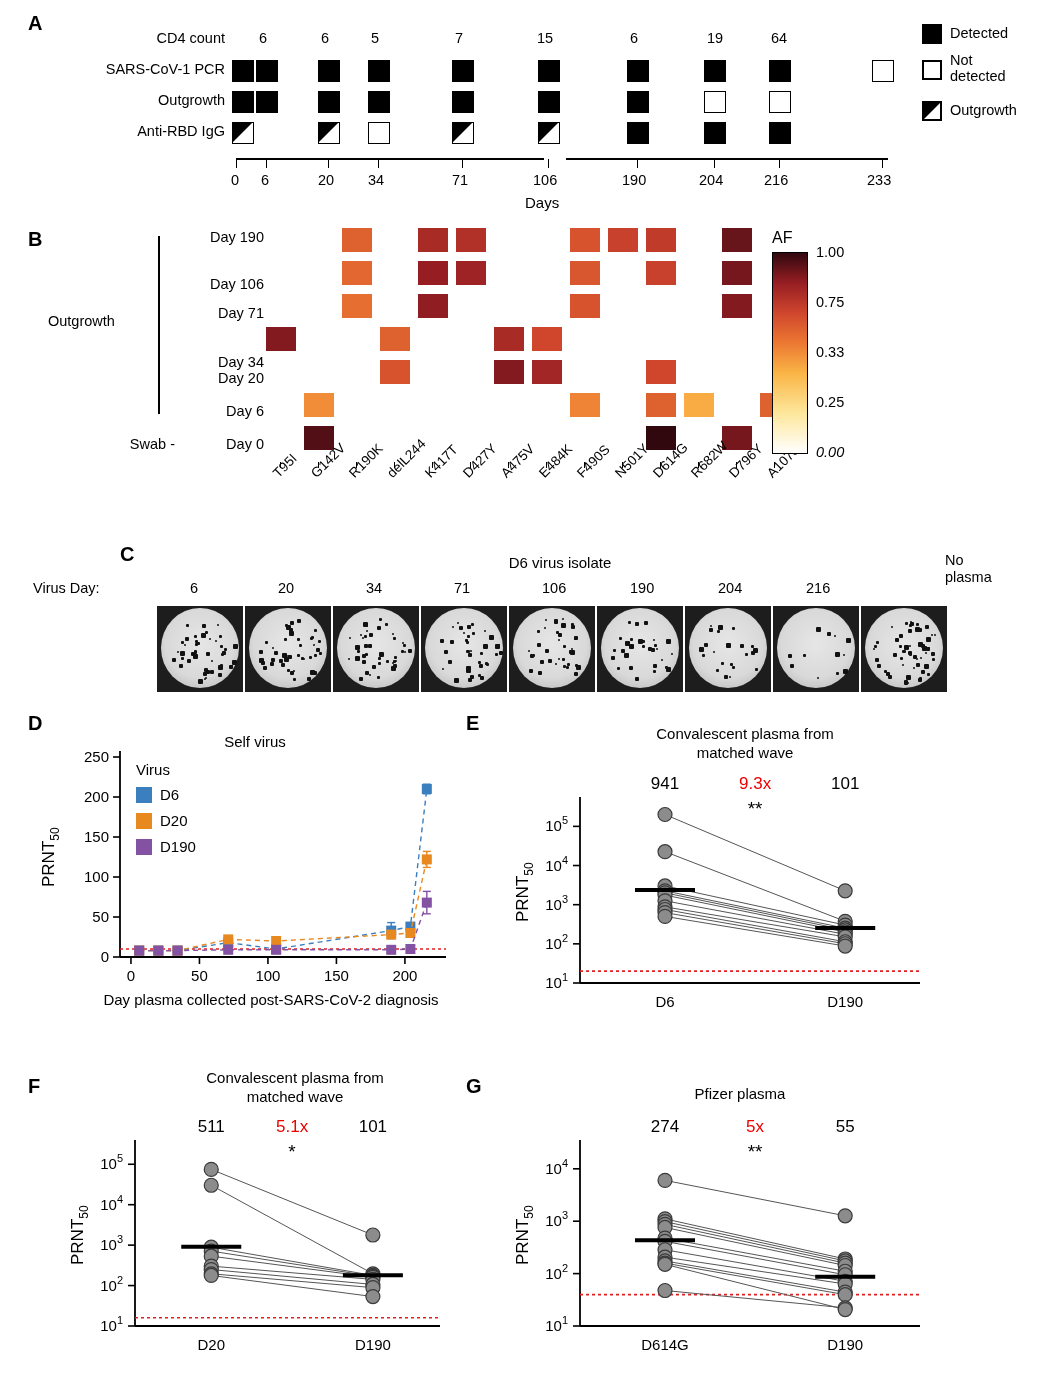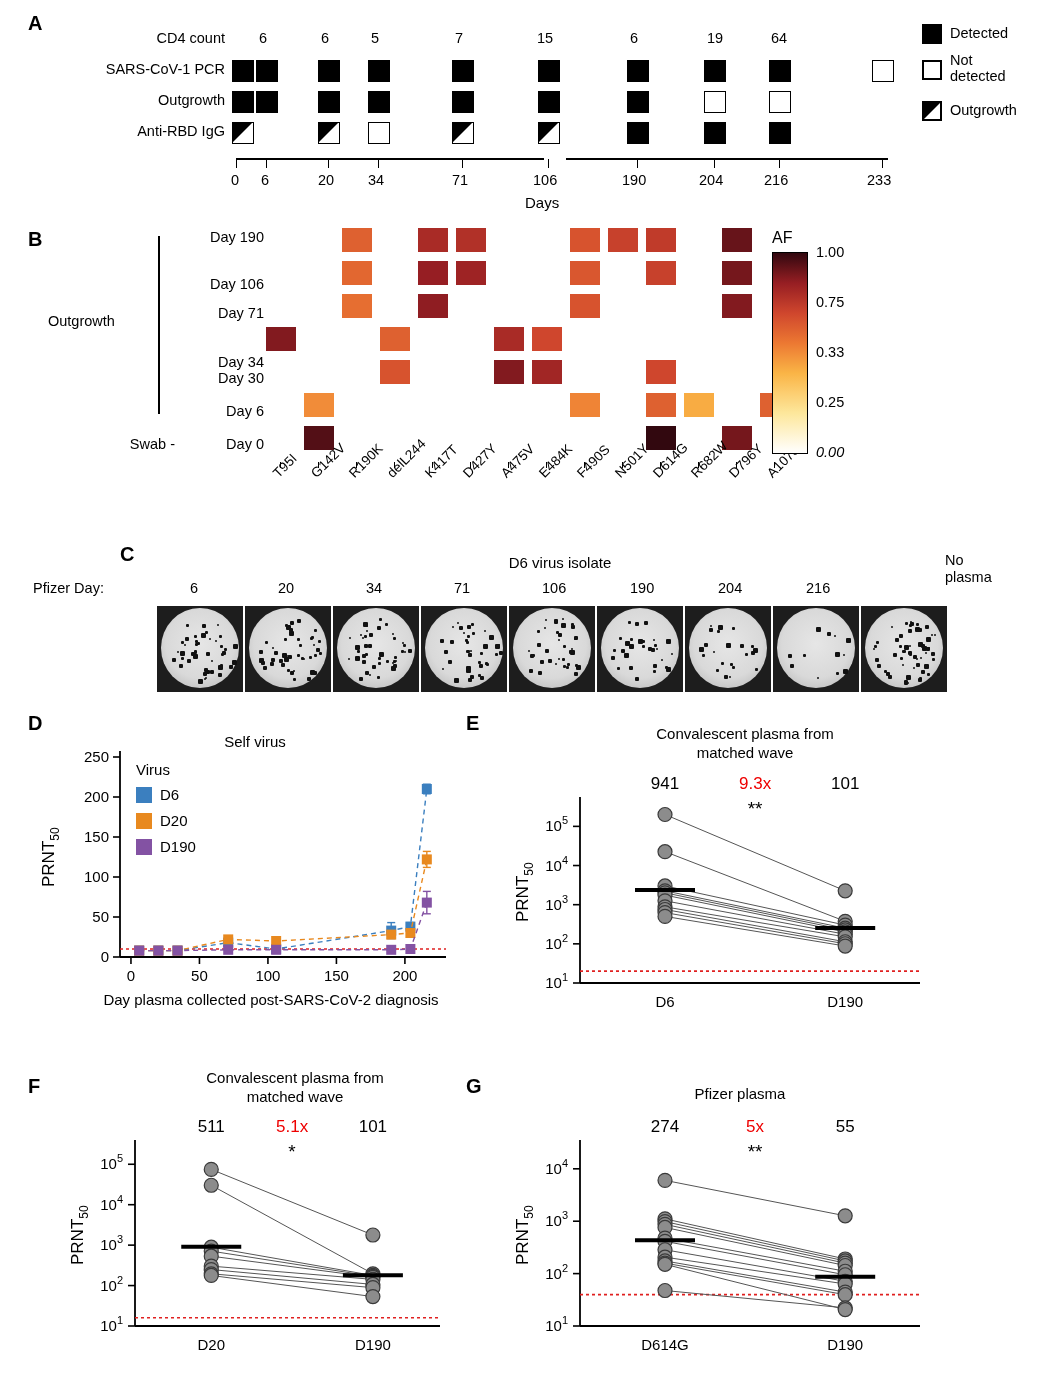--- a/index.html
+++ b/index.html
@@ -108,21 +108,21 @@
 <div class="lbl" style="left:525px;top:194px;font-size:15px;">Days</div>
 
 <div class="panel-letter" style="left:28px;top:228px;">B</div>
 <div class="lbl" style="left:48px;top:313px;">Outgrowth</div>
 <div class="axisline" style="left:158px;top:236px;width:2px;height:178px;"></div>
 
 <div class="lbl-r" style="left:168px;top:229px;width:96px;">Day 190</div>
 <div class="lbl-r" style="left:168px;top:276px;width:96px;">Day 106</div>
 <div class="lbl-r" style="left:168px;top:305px;width:96px;">Day 71</div>
 <div class="lbl-r" style="left:168px;top:354px;width:96px;">Day 34</div>
-<div class="lbl-r" style="left:168px;top:370px;width:96px;">Day 30</div>
+<div class="lbl-r" style="left:168px;top:370px;width:96px;">Day 20</div>
 <div class="lbl-r" style="left:168px;top:403px;width:96px;">Day 6</div>
 <div class="lbl-r" style="left:95px;top:436px;width:80px;">Swab -</div>
 <div class="lbl-r" style="left:178px;top:436px;width:86px;">Day 0</div>
 
 <div id="heatmap-cells">
     <div class="heat" style="left: 342px; top: 228px; background: rgb(222, 97, 48);"></div>
     <div class="heat" style="left: 418px; top: 228px; background: rgb(169, 43, 38);"></div>
     <div class="heat" style="left: 456px; top: 228px; background: rgb(177, 49, 40);"></div>
     <div class="heat" style="left: 570px; top: 228px; background: rgb(215, 83, 46);"></div>
     <div class="heat" style="left: 608px; top: 228px; background: rgb(199, 65, 44);"></div>
@@ -190,21 +190,21 @@
 <div id="colorbar" style="position: absolute; left: 772px; top: 252px; width: 34px; height: 200px; border: 1px solid rgb(0, 0, 0); background: linear-gradient(rgb(50, 8, 15) 0%, rgb(83, 15, 22) 5%, rgb(117, 23, 28) 10%, rgb(150, 30, 35) 15%, rgb(169, 43, 38) 20%, rgb(188, 57, 42) 25%, rgb(207, 70, 45) 30%, rgb(217, 87, 47) 35%, rgb(226, 103, 48) 40%, rgb(236, 120, 50) 45%, rgb(241, 140, 57) 50%, rgb(245, 160, 63) 55%, rgb(250, 180, 70) 60%, rgb(251, 193, 91) 65%, rgb(252, 206, 113) 70%, rgb(252, 218, 134) 75%, rgb(253, 231, 155) 80%, rgb(254, 237, 180) 85%, rgb(254, 243, 205) 90%, rgb(255, 249, 230) 95%, rgb(255, 255, 255) 100%);"></div>
 <div class="lbl" style="left:816px;top:244px;">1.00</div>
 <div class="lbl" style="left:816px;top:294px;">0.75</div>
 <div class="lbl" style="left:816px;top:344px;">0.33</div>
 <div class="lbl" style="left:816px;top:394px;">0.25</div>
 <div class="lbl" style="left:816px;top:444px;font-style:italic;">0.00</div>
 
 <div class="panel-letter" style="left:120px;top:543px;">C</div>
 <div class="ttl" style="left:440px;top:554px;width:240px;">D6 virus isolate</div>
 <div class="lbl" style="left:945px;top:552px;line-height:17px;">No<br>plasma</div>
-<div class="lbl" style="left:33px;top:580px;">Pfizer Day:</div>
+<div class="lbl" style="left:33px;top:580px;">Virus Day:</div>
 <div id="wells-row">
     <div class="well" style="left: 157px; top: 606px;">
       <div class="wellcirc">
         <div class="plq" style="left: 16.3325px; top: 43.4874px; width: 2px; height: 2px;"></div>
         <div class="plq" style="left: 41.8312px; top: 63.9537px; width: 4px; height: 4px;"></div>
         <div class="plq" style="left: 68.2441px; top: 56.6577px; width: 4px; height: 4px;"></div>
         <div class="plq" style="left: 26.0913px; top: 51.3534px; width: 4px; height: 4px;"></div>
         <div class="plq" style="left: 35.9834px; top: 34.3691px; width: 3px; height: 3px;"></div>
         <div class="plq" style="left: 43.5325px; top: 68.9324px; width: 2px; height: 2px;"></div>
         <div class="plq" style="left: 19.6037px; top: 33.4664px; width: 3px; height: 3px;"></div>

